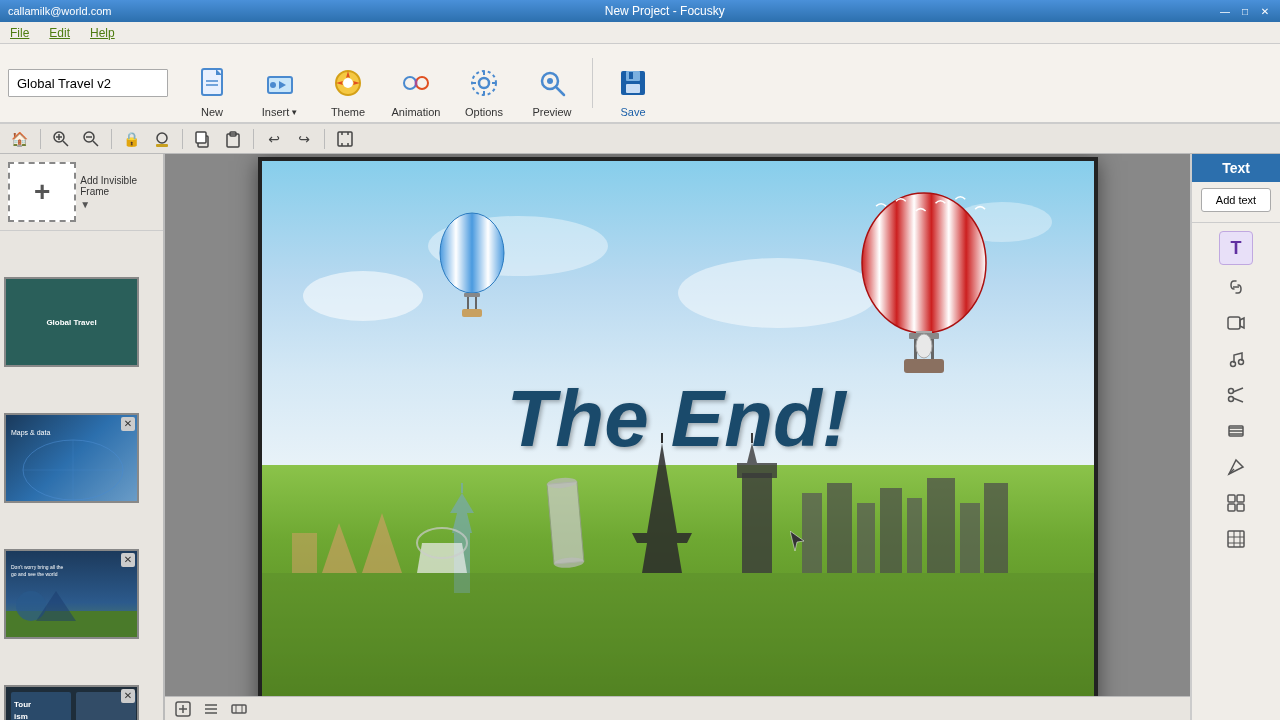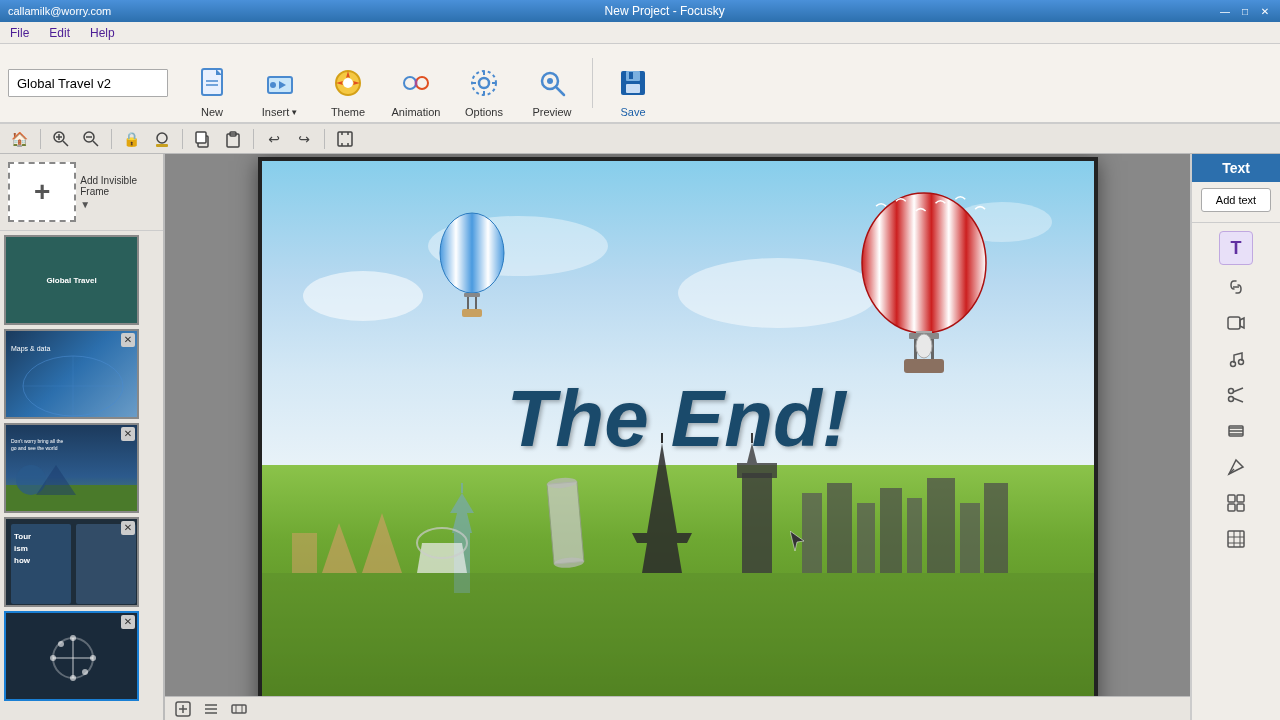--- a/index.html
+++ b/index.html
@@ -22,21 +22,21 @@
     #menubar {
       background: #f0ede8;
       height: 22px;
       display: flex;
       align-items: center;
       padding: 0 6px;
       border-bottom: 1px solid #ccc;
       font-size: 12px;
       gap: 12px;
     }
-    .menu-item { cursor: pointer; padding: 2px 4px; color: #4c1d95; }
+    .menu-item { cursor: pointer; padding: 2px 4px; color: #4d7c0f; text-decoration: underline; }
 
     
     #toolbar {
       background: #f5f2ed;
       height: 80px;
       display: flex;
       align-items: center;
       padding: 0 8px;
       border-bottom: 2px solid #ccc;
       gap: 4px;
@@ -125,20 +125,21 @@
       gap: 4px;
     }
     .slide-thumb {
       position: relative;
       width: 135px;
       height: 90px;
       border: 2px solid #888;
       cursor: pointer;
       overflow: hidden;
       flex-shrink: 0;
+      margin-top: 42px;
     }
     .slide-thumb.active { border: 2px solid #1a7fd4; }
     .slide-thumb .close-btn {
       position: absolute; top: 2px; right: 2px;
       width: 14px; height: 14px;
       background: #ccc; border: none;
       font-size: 10px; cursor: pointer; line-height: 14px; text-align: center;
       color: #333; border-radius: 2px; z-index: 10;
     }
     
@@ -286,21 +287,21 @@
       position: relative;
     }
 
     
     .balloon-svg { width: 100%; height: 100%; }
   </style>
 </head>
 <body>
 
 <div id="titlebar">
-  <span style="font-size:11px;">callamilk@worry.com</span>
+  <span style="font-size:11px;">callamilk@world.com</span>
   <span>New Project - Focusky</span>
   <div style="display:flex;gap:6px;">
     <button class="title-btn">—</button>
     <button class="title-btn">□</button>
     <button class="title-btn">✕</button>
   </div>
 </div>
 
 <div id="menubar">
   <span class="menu-item">File</span>

